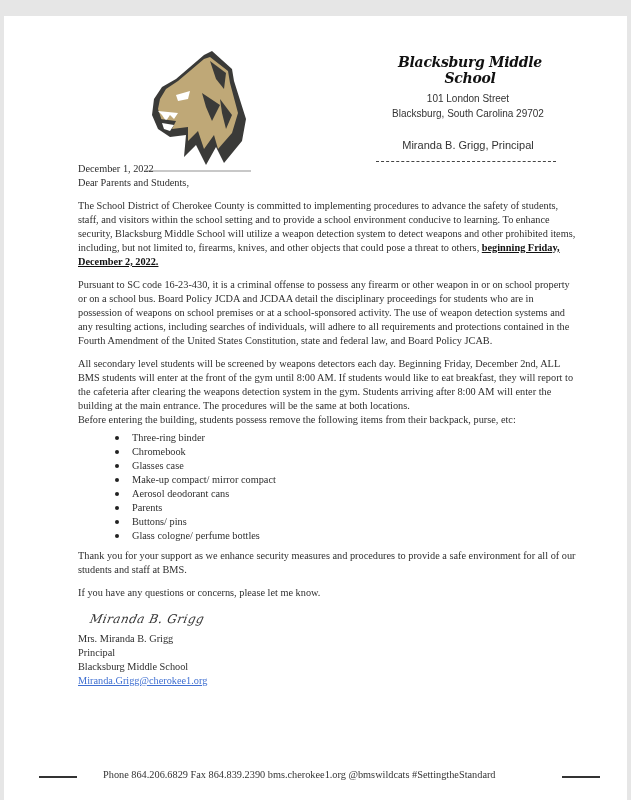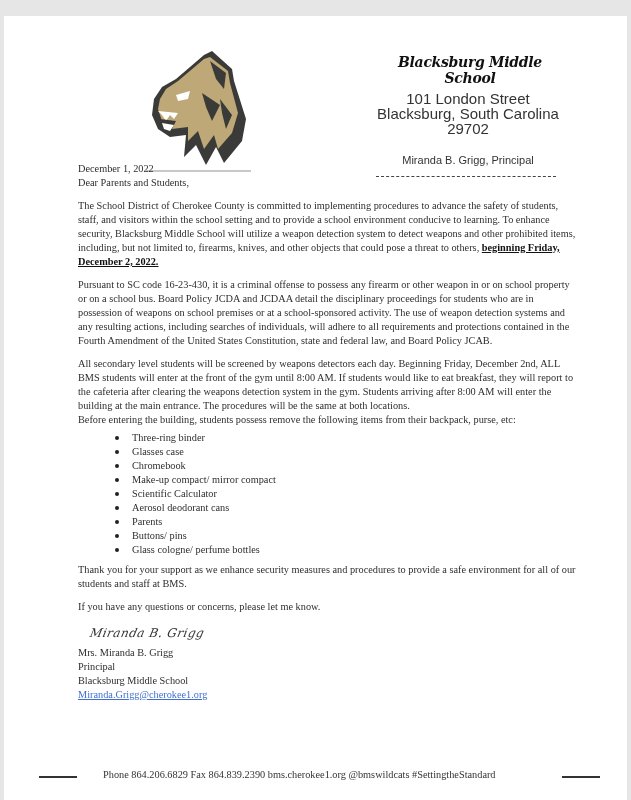--- a/index.html
+++ b/index.html
@@ -22,21 +22,21 @@
   .letterhead {
     position: absolute; left: 366px; top: 38px; width: 196px; text-align: center;
     font-family: "Liberation Sans", "DejaVu Sans", sans-serif;
     color: #333;
   }
   .school-name {
     font-family: "DejaVu Serif", serif; font-style: italic; font-weight: bold;
     font-size: 14px; color: #111; letter-spacing: -0.3px;
     margin-left: 4px;
   }
-  .addr { font-size: 15px; line-height: 15px; margin-top: 5px; }
+  .addr { font-size: 10px; line-height: 15px; margin-top: 5px; }
   .principal { font-size: 11px; margin-top: 18px; }
   .dash-rule {
     margin: 10px 0 0 6px; width: 180px; height: 0; border-top: 1px dashed #444;
   }
   .body {
     position: absolute; left: 74px; top: 146px; width: 500px;
     font-size: 10.3px; line-height: 14px; color: #2e2e2e;
   }
   .body p { margin: 0; }
   .gap { margin-top: 9px !important; }
@@ -97,24 +97,23 @@
 
     <p class="gap"><span>The School District of Cherokee County is committed to implementing procedures to advance the safety of students, staff, and visitors within the school setting and to provide a school environment conducive to learning. To enhance security, Blacksburg Middle School will utilize a weapon detection system to detect weapons and other prohibited items, including, but not limited to, firearms, knives, and other objects that could pose a threat to others,</span> <span class="emph">beginning Friday, December 2, 2022.</span></p>
 
     <p class="gap">Pursuant to SC code 16-23-430, it is a criminal offense to possess any firearm or other weapon in or on school property or on a school bus. Board Policy JCDA and JCDAA detail the disciplinary proceedings for students who are in possession of weapons on school premises or at a school-sponsored activity.  The use of weapon detection systems and any resulting actions, including searches of individuals, will adhere to all requirements and protections contained in the Fourth Amendment of the United States Constitution, state and federal law, and Board Policy JCAB.</p>
 
     <p class="gap">All secondary level students will be screened by weapons detectors each day.  Beginning Friday, December 2nd, ALL BMS students will enter at the front of the gym until 8:00 AM.  If students would like  to eat breakfast, they will report to the cafeteria after clearing the weapons detection system in the gym.  Students arriving after 8:00 AM will enter the building at the main entrance.  The procedures will be the same at both locations.</p>
     <p>Before entering the building, students possess remove the following items from their backpack, purse, etc:</p>
 
     <ul class="items">
       <li>Three-ring binder</li>
+      <li>Chromebook</li>
       <li>Glasses case</li>
-      <li>Chromebook</li>
       <li>Make-up compact/ mirror compact</li>
-      <li>Scientific Calculator</li>
       <li>Aerosol deodorant cans</li>
       <li>Parents</li>
       <li>Buttons/ pins</li>
       <li>Glass cologne/ perfume bottles</li>
     </ul>
 
     <p>Thank you for your support as we enhance security measures and procedures to provide a safe environment for all of our students and staff at BMS.</p>
     <p class="gap">If you have any questions or concerns, please let me know.</p>
 
     <div class="signature">Miranda B. Grigg</div>

